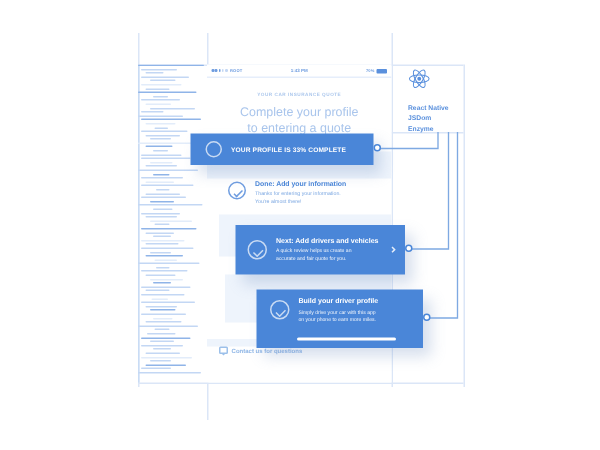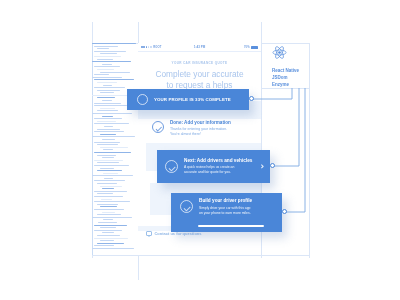--- a/index.html
+++ b/index.html
@@ -405,22 +405,22 @@
       </span>
     </div>
 
     <div class="pale-panel" style="left:0;  top:58px;  width:123px; height:18px;"></div>
     <div class="pale-panel" style="left:8px; top:100px; width:115px; height:28px;"></div>
     <div class="pale-panel" style="left:12px; top:140px; width:111px; height:32px;"></div>
     <div class="pale-panel" style="left:0;  top:183px; width:123px; height:5px;"></div>
 
     <div id="phone-hero">
       <div id="eyebrow">YOUR CAR INSURANCE QUOTE</div>
-      <div class="hero-line">Complete your accurate</div>
-      <div class="hero-line">to request a helps</div>
+      <div class="hero-line">Complete your profile</div>
+      <div class="hero-line">to entering a quote</div>
     </div>
   </div>
 
   <div id="contact-row">
     <span id="contact-icon"></span>
     <span id="contact-label">Contact us for questions</span>
   </div>
 
   <div id="progress-card" class="blue-card">
     <span id="progress-ring" class="ring"></span>

